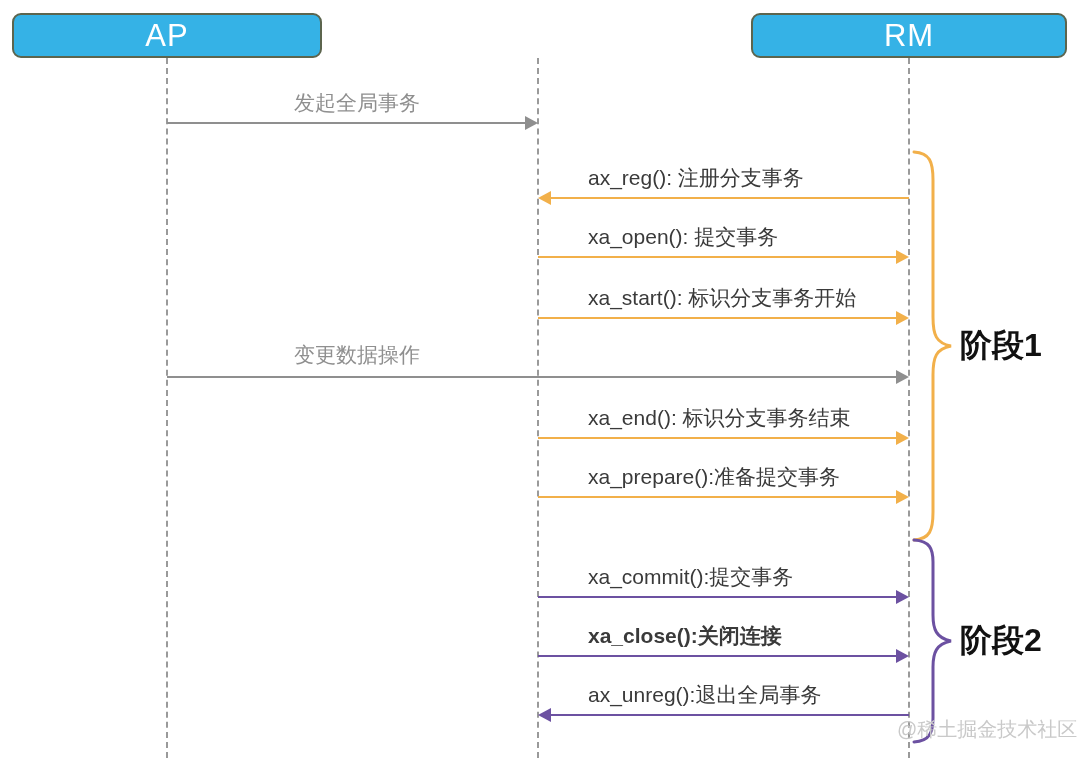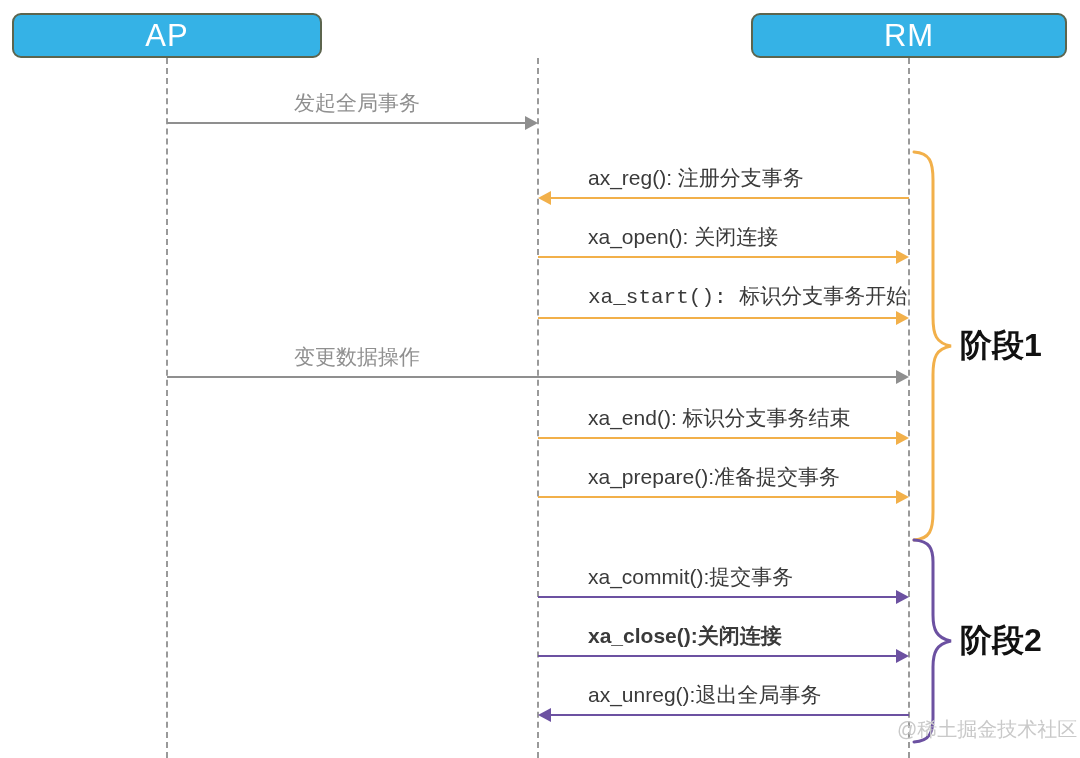--- a/index.html
+++ b/index.html
@@ -50,27 +50,27 @@
 
   <div id="messages">
       <div class="msg-line" style="top: 122px; left: 167px; width: 359px; background: rgb(143, 143, 143);"></div>
       <div class="msg-head" style="top: 116px; left: 525px; border-left: 13px solid rgb(143, 143, 143);"></div>
       <div class="msg-label" style="left: 357px; top: 115px; transform: translate(-50%, -100%); color: rgb(143, 143, 143);">发起全局事务</div>
       <div class="msg-line" style="top: 197px; left: 550px; width: 359px; background: rgb(242, 176, 74);"></div>
       <div class="msg-head" style="top: 191px; left: 538px; border-right: 13px solid rgb(242, 176, 74);"></div>
       <div class="msg-label" style="left: 588px; top: 190px; transform: translateY(-100%); color: rgb(58, 58, 58);">ax_reg(): 注册分支事务</div>
       <div class="msg-line" style="top: 256px; left: 538px; width: 359px; background: rgb(242, 176, 74);"></div>
       <div class="msg-head" style="top: 250px; left: 896px; border-left: 13px solid rgb(242, 176, 74);"></div>
-      <div class="msg-label" style="left: 588px; top: 249px; transform: translateY(-100%); color: rgb(58, 58, 58);">xa_open(): 关闭连接</div>
+      <div class="msg-label" style="left: 588px; top: 249px; transform: translateY(-100%); color: rgb(58, 58, 58);">xa_open(): 提交事务</div>
       <div class="msg-line" style="top: 317px; left: 538px; width: 359px; background: rgb(242, 176, 74);"></div>
       <div class="msg-head" style="top: 311px; left: 896px; border-left: 13px solid rgb(242, 176, 74);"></div>
-      <div class="msg-label" style="left: 588px; top: 310px; transform: translateY(-100%); color: rgb(58, 58, 58); font-family: Liberation Mono, monospace;">xa_start(): 标识分支事务开始</div>
+      <div class="msg-label" style="left: 588px; top: 310px; transform: translateY(-100%); color: rgb(58, 58, 58);">xa_start(): 标识分支事务开始</div>
       <div class="msg-line" style="top: 376px; left: 167px; width: 730px; background: rgb(143, 143, 143);"></div>
       <div class="msg-head" style="top: 370px; left: 896px; border-left: 13px solid rgb(143, 143, 143);"></div>
-      <div class="msg-label" style="left: 357px; top: 369px; transform: translate(-50%, -100%); color: rgb(143, 143, 143);">变更数据操作</div>
+      <div class="msg-label" style="left: 357px; top: 369px; transform: translate(-50%, -100%); color: rgb(143, 143, 143); font-family: Liberation Mono, monospace;">变更数据操作</div>
       <div class="msg-line" style="top: 437px; left: 538px; width: 359px; background: rgb(242, 176, 74);"></div>
       <div class="msg-head" style="top: 431px; left: 896px; border-left: 13px solid rgb(242, 176, 74);"></div>
       <div class="msg-label" style="left: 588px; top: 430px; transform: translateY(-100%); color: rgb(58, 58, 58);">xa_end(): 标识分支事务结束</div>
       <div class="msg-line" style="top: 496px; left: 538px; width: 359px; background: rgb(242, 176, 74);"></div>
       <div class="msg-head" style="top: 490px; left: 896px; border-left: 13px solid rgb(242, 176, 74);"></div>
       <div class="msg-label" style="left: 588px; top: 489px; transform: translateY(-100%); color: rgb(58, 58, 58);">xa_prepare():准备提交事务</div>
       <div class="msg-line" style="top: 596px; left: 538px; width: 359px; background: rgb(108, 81, 161);"></div>
       <div class="msg-head" style="top: 590px; left: 896px; border-left: 13px solid rgb(108, 81, 161);"></div>
       <div class="msg-label" style="left: 588px; top: 589px; transform: translateY(-100%); color: rgb(58, 58, 58);">xa_commit():提交事务</div>
       <div class="msg-line" style="top: 655px; left: 538px; width: 359px; background: rgb(108, 81, 161);"></div>

